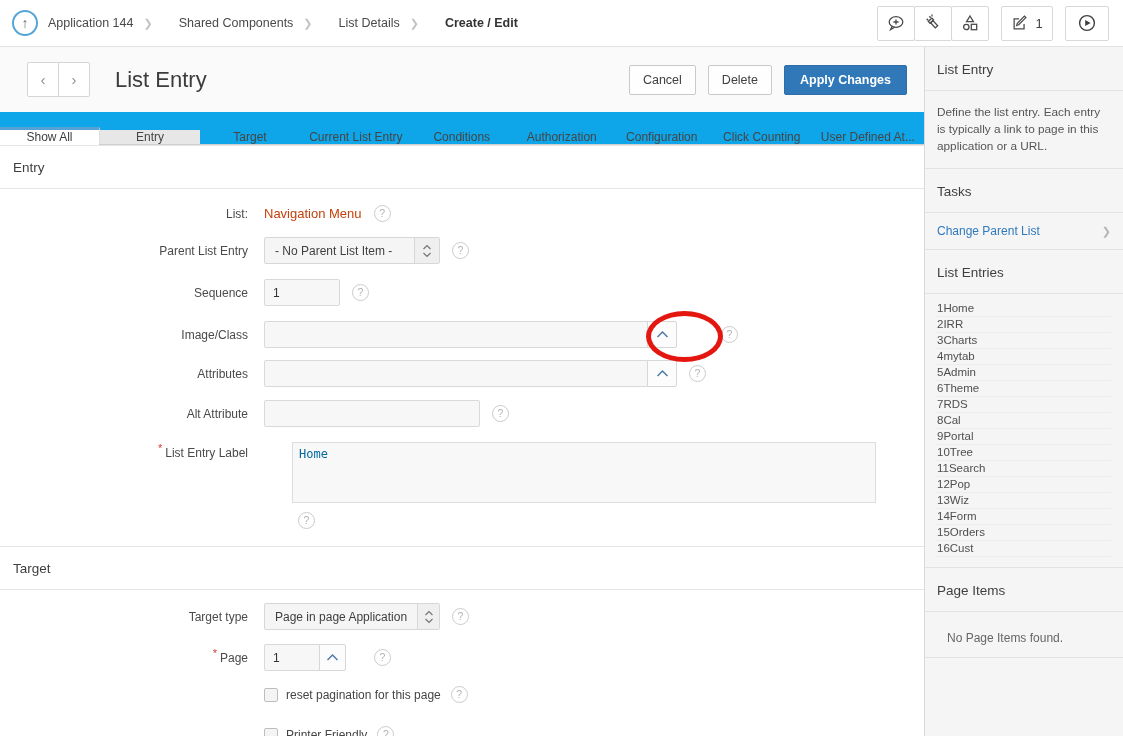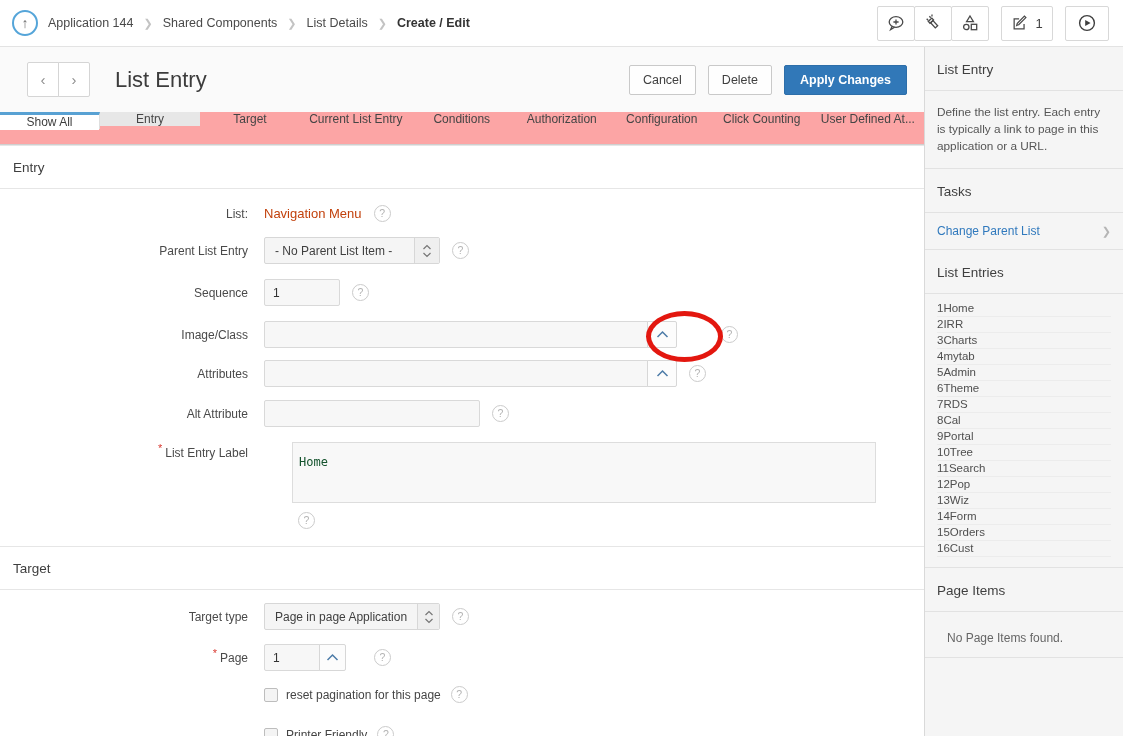--- a/index.html
+++ b/index.html
@@ -38,22 +38,22 @@
   .nav-btn:first-child { border-radius:2px 0 0 2px; }
   .nav-btn:last-child { margin-left:-1px; border-radius:0 2px 2px 0; }
   .page-title { font-size:22px; color:#3c3c3c; margin-left:25px; font-weight:400; }
   .hdr-spacer { flex:1; }
   .btn { height:30px; padding:0 13px; font-size:12.5px; border-radius:2px; cursor:pointer;
          background:#fefefe; border:1px solid #c9c9c9; color:#404040; font-family:inherit; }
   .btn + .btn { margin-left:12px; }
   .btn.primary { background:#3178b8; border-color:#2d6ea9; color:#fff; font-weight:bold; padding:0 15px; }
 
   
-  .tabbar { height:33px; background:#fca5a5; border-bottom:1px solid #cfcfcf;
-            display:flex; align-items:flex-start; }
+  .tabbar { height:33px; background:#0ea5e9; border-bottom:1px solid #cfcfcf;
+            display:flex; align-items:flex-end; }
   .tab { min-width:100px; padding:0 21px; display:flex; align-items:center; justify-content:center;
          font-size:12px; color:#454545; cursor:pointer; white-space:nowrap; position:relative; }
   .tab.active { background:#fff; border-top:3px solid #58a1d3; border-right:1px solid #dedede; color:#3d3d3d; }
   .tab.active::after { content:""; position:absolute; left:0; right:0; bottom:-1px; height:1px; background:#fff; }
   .tab.hovered { background:#e7e7e7; }
 
   
   .section-head { border-top:1px solid #e6e6e6; border-bottom:1px solid #e6e6e6;
                   padding:14px 13px 13px; font-size:13.5px; color:#3f3f3f; background:#fff; }
   .frow { display:flex; align-items:center; }
@@ -67,21 +67,21 @@
   .tinput { height:27px; border:1px solid #d9d9d9; background:#f7f7f7; border-radius:2px;
             padding:0 8px; font-size:12px; color:#333; font-family:inherit; }
   .sel { height:27px; border:1px solid #d7d7d7; background:#f5f5f5; border-radius:2px;
          display:flex; align-items:stretch; cursor:pointer;justify-content:flex-end; }
   .sel-text { flex:1; padding:0 10px; font-size:12px; color:#3f3f3f; display:flex; align-items:center; white-space:nowrap; }
   .sel-spin { width:25px; border-left:1px solid #d7d7d7; background:#efefef;
               display:flex; flex-direction:column; align-items:center; justify-content:center; }
   .lov-btn { width:30px; height:27px; margin-left:-1px; border:1px solid #d7d7d7; background:#fcfcfc;
              border-radius:0 2px 2px 0; display:flex; align-items:center; justify-content:center; cursor:pointer; }
   .ta { width:584px; height:61px; border:1px solid #ddd; background:#f8f8f8; resize:none;
-        font-family:"DejaVu Sans Mono", monospace; font-size:12px; color:#14532d; padding:12px 6px; }
+        font-family:"DejaVu Sans Mono", monospace; font-size:12px; color:#0369a1; padding:4px 6px; }
   .cbrow { display:flex; align-items:center; margin-left:264px; }
   .cb { width:14px; height:14px; border:1px solid #bdbdbd; background:#f4f4f4; border-radius:2px; cursor:pointer; }
   .cb-label { font-size:12px; color:#454545; margin-left:8px; }
   .cbrow .help { margin-left:10px; }
 
   
   .red-circle { position:absolute; left:646px; top:311px; width:77px; height:51px;
                 border:5px solid #e3170f; border-radius:50%; pointer-events:none; z-index:20; }
 
   
@@ -97,21 +97,21 @@
   .sb-empty { padding:19px 12px 12px 22px; font-size:12px; color:#666; border-bottom:1px solid #e2e2e2; }
 </style>
 </head>
 <body>
 
 <div class="page">
 
   <div class="topbar">
     <div class="crumbs">
       <span class="up-icon">↑</span>
-      <span style="display:flex;align-items:flex-end;gap:10px;">
+      <span style="display:flex;align-items:flex-end;gap:26px;">
 
           <span class="crumb">
             <span class="crumb-label">Application 144</span>
             <span class="crumb-sep">❯</span>
           </span>
 
           <span class="crumb">
             <span class="crumb-label">Shared Components</span>
             <span class="crumb-sep">❯</span>
           </span>

